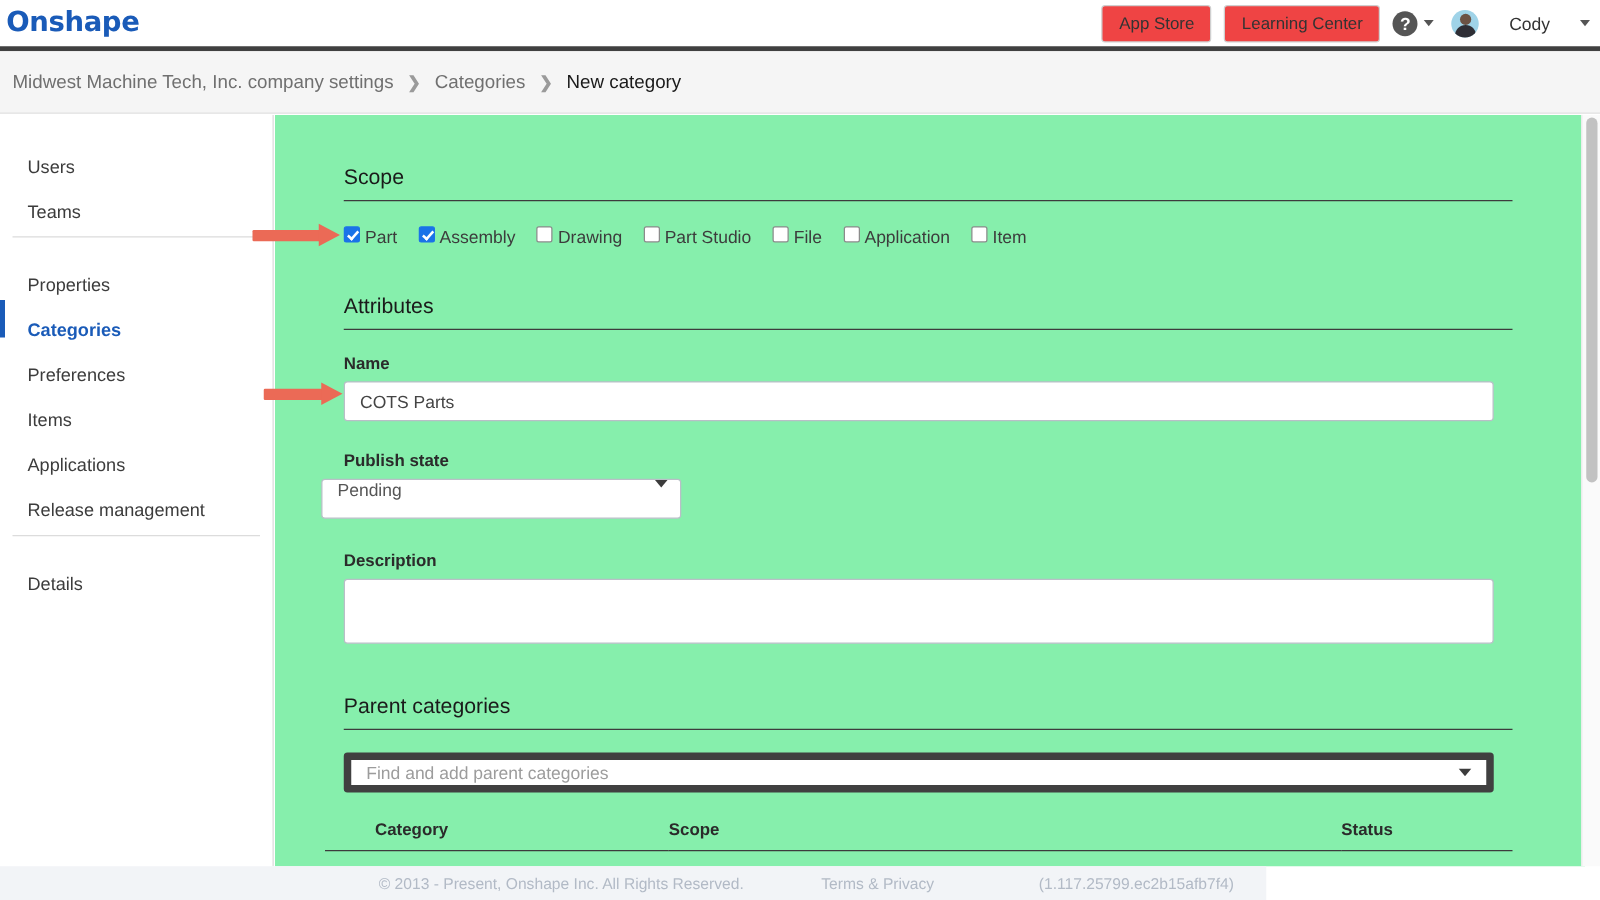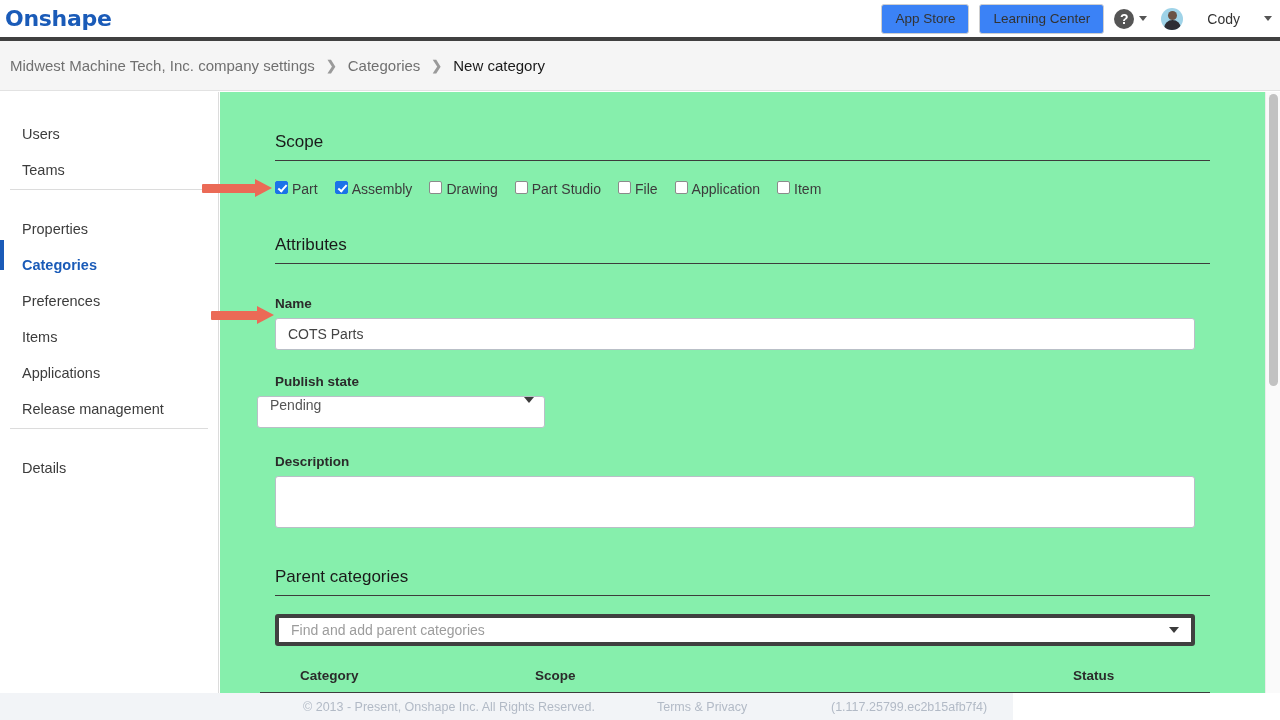--- a/index.html
+++ b/index.html
@@ -30,21 +30,21 @@
   }
   .topbar-right {
     margin-left: auto;
     display: flex; align-items: center;
     margin-right: 8px;
     gap: 10px;
   }
   .hdr-btn {
     height: 30px;
     padding: 0 13px;
-    background: #3b82f6;
+    background: #ef4444;
     border: 1px solid #cfcfcf;
     border-radius: 3px;
     font-size: 13.5px;
     color: #333;
     display: flex; align-items: center;
     cursor: pointer;
     font-family: "Liberation Sans", sans-serif;
   }
   .help-wrap { display: flex; align-items: center; gap: 5px; cursor: pointer; }
   .help-circle {
@@ -212,21 +212,21 @@
     border-radius: 3px;
     background: #fff;
     font-size: 14px; color: #444;
     padding: 8px 12px;
     resize: none;
     font-family: "Liberation Sans", sans-serif;
   }
   .combo-box {
     margin-left: 55px;
     width: 920px; height: 32px;
-    border: 4px solid #404040;
+    border: 6px solid #404040;
     border-radius: 3px;
     background: #fff;
     display: flex; align-items: center;
     padding: 0 12px;
     font-size: 14px;
     cursor: pointer;
   }
   .combo-placeholder { color: #9c9c9c; }
   .combo-caret {
     margin-left: auto;
@@ -395,21 +395,21 @@
         <span class="cb"></span>
         <span class="cb-label">Item</span>
       </div>
     </div>
 
     
     <div class="section-head" style="margin-top:38px;">
       <div class="section-title">Attributes</div>
     </div>
 
-    <div class="field-label" style="margin-top:32px;">Name</div>
+    <div class="field-label" style="margin-top:19px;">Name</div>
     <input class="text-input" type="text" value="COTS Parts" style="">
 
     <div class="field-label" style="margin-top:24px;">Publish state</div>
     <div class="select-box">
       <span>Pending</span>
       <span class="select-caret"></span>
     </div>
 
     <div class="field-label" style="margin-top:26px;">Description</div>
     <textarea class="textarea-box" placeholder="" style=""></textarea>

